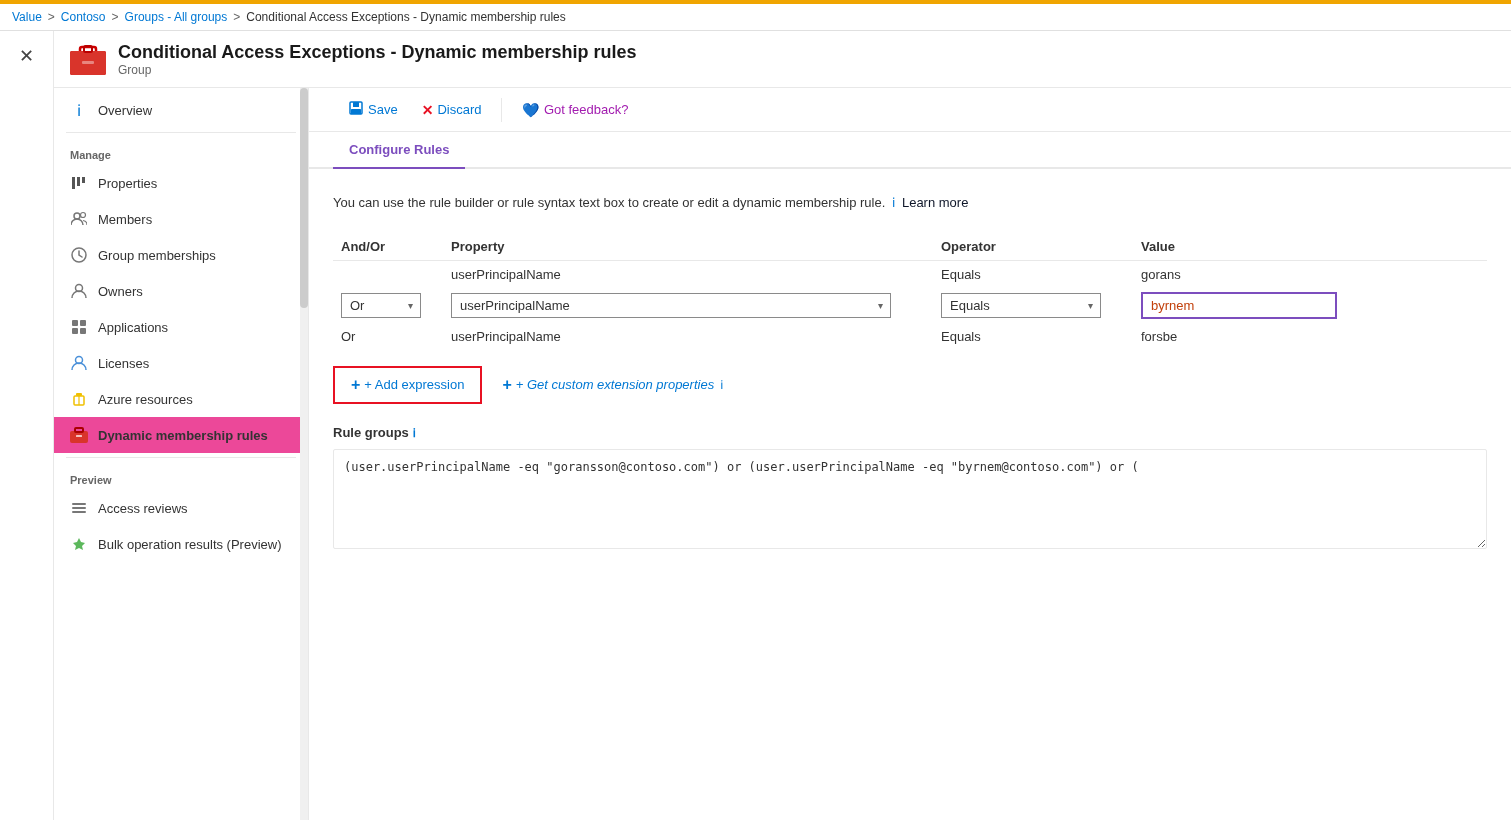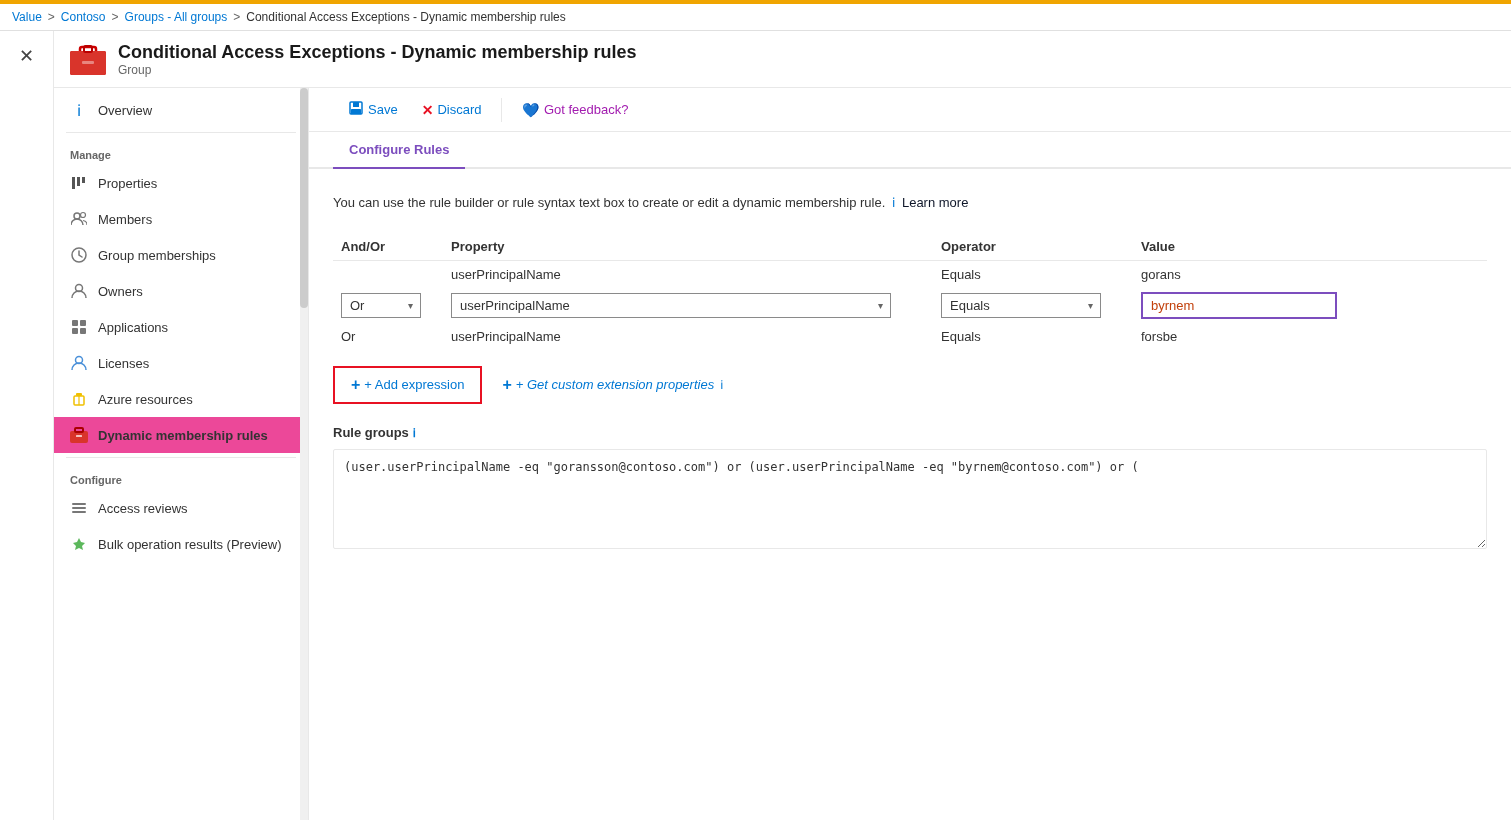--- a/index.html
+++ b/index.html
@@ -228,21 +228,21 @@
                 <rect x="0" y="4" width="18" height="12" rx="2" fill="#d9342b"></rect>
                 <rect x="5" y="1" width="8" height="4" rx="1" fill="none" stroke="#a00" stroke-width="2"></rect>
                 <rect x="6" y="8" width="6" height="2" rx="0.5" fill="rgba(255,255,255,0.7)"></rect>
               </svg>
           </span>
           <span style="font-weight:600;">Dynamic membership rules</span>
         </div>
 
         <div class="sidebar-divider"></div>
 
-        <div class="sidebar-section-label">Configure</div>
+        <div class="sidebar-section-label">Preview</div>
 
         <div class="sidebar-item">
           <span class="item-icon">
             <svg width="16" height="16" viewBox="0 0 16 16">
                 <rect x="1" y="3" width="14" height="2" rx="1" fill="#777"></rect>
                 <rect x="1" y="7" width="14" height="2" rx="1" fill="#777"></rect>
                 <rect x="1" y="11" width="14" height="2" rx="1" fill="#777"></rect>
               </svg>
           </span>
           <span>Access reviews</span>

